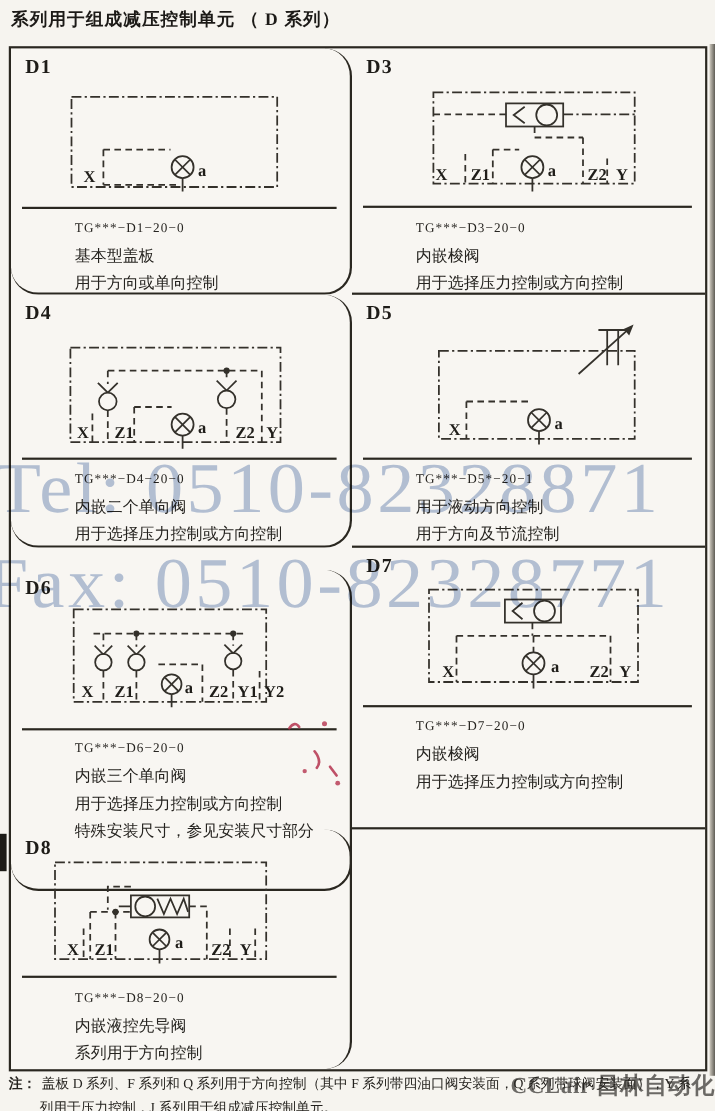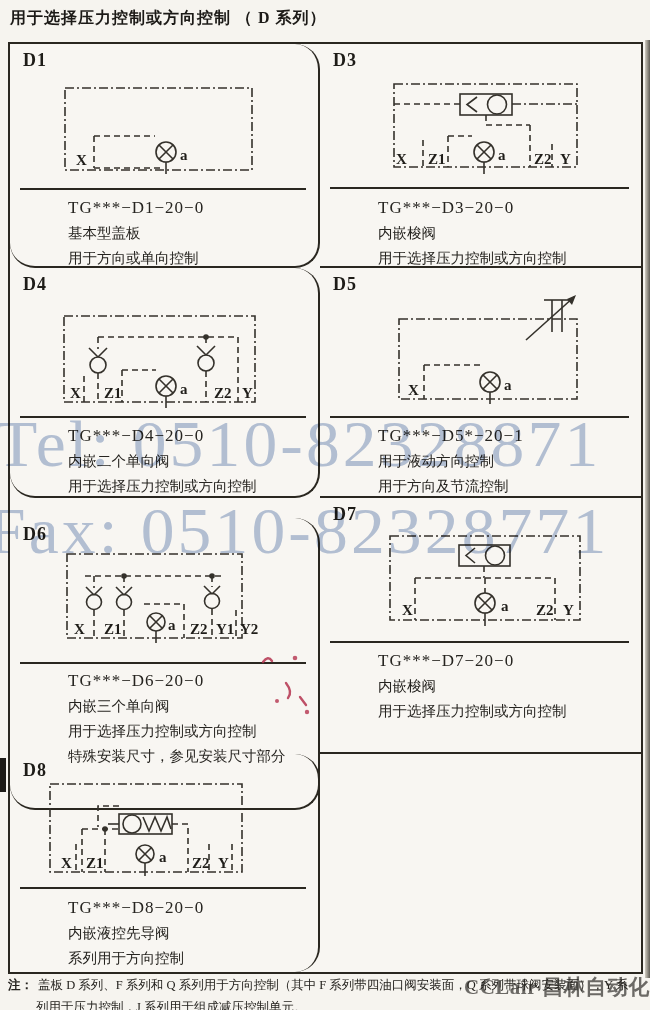--- a/index.html
+++ b/index.html
@@ -20,21 +20,21 @@
   .b-r{border-right:2px solid #2a2720;border-radius:25px;}
   .b-b{border-bottom:2px solid #2a2720;}
   .cell-label{
     position:absolute; left:13px; top:6px;
     font-size:18px; font-weight:600; letter-spacing:1px; color:#1e1c18;
   }
   .diag{position:absolute; left:0;}
   .sep{position:absolute; left:10px; right:12px; border-top:2px solid #2a2720; height:0;}
   .txt{position:absolute; left:58px; right:6px;}
   .txt p{margin:0; line-height:25px; font-size:14.5px; color:#262420;}
-  .txt p.model{font-size:17px; letter-spacing:1px; line-height:27px;}
+  .txt p.model{font-size:12px; letter-spacing:1px; line-height:27px;}
   svg line, svg rect, svg circle.o, svg polyline, svg path.o{
     stroke:#34312b; stroke-width:1.6; fill:none;
   }
   svg .dd{stroke-dasharray:9 3 2 3;}  
   svg .ds{stroke-dasharray:6 4;}      
   svg .dot{fill:#34312b; stroke:none;}
   svg text{
     fill:#1f1d19; stroke:none; font-size:15px; font-weight:600;
     font-family:"Liberation Serif","DejaVu Serif",serif;
   }
@@ -62,21 +62,21 @@
   .edge-notch{
     position:absolute; left:0; top:758px; width:6px; height:34px; background:#1d1b17;
   }
   .redmark{position:absolute; left:255px; top:645px; pointer-events:none;}
 </style>
 </head>
 <body>
 
 <div class="page">
 
-  <div class="title">用于选择压力控制或方向控制 （ D 系列）</div>
+  <div class="title">系列用于组成减压控制单元 （ D 系列）</div>
 
   <div class="grid">
 
     <div class="cell b-r b-b" style="left:0;top:0;width:310px;height:224px;">
       <div class="cell-label">D1</div>
       <svg class="diag" style="top:24px;" width="310" height="122" viewBox="0 0 310 122">
         <g>
           <rect class="dd" x="55" y="20" width="187" height="82"></rect>
           <line class="ds" x1="84" y1="68" x2="145" y2="68"></line>
           <line class="ds" x1="84" y1="68" x2="84" y2="100"></line>

